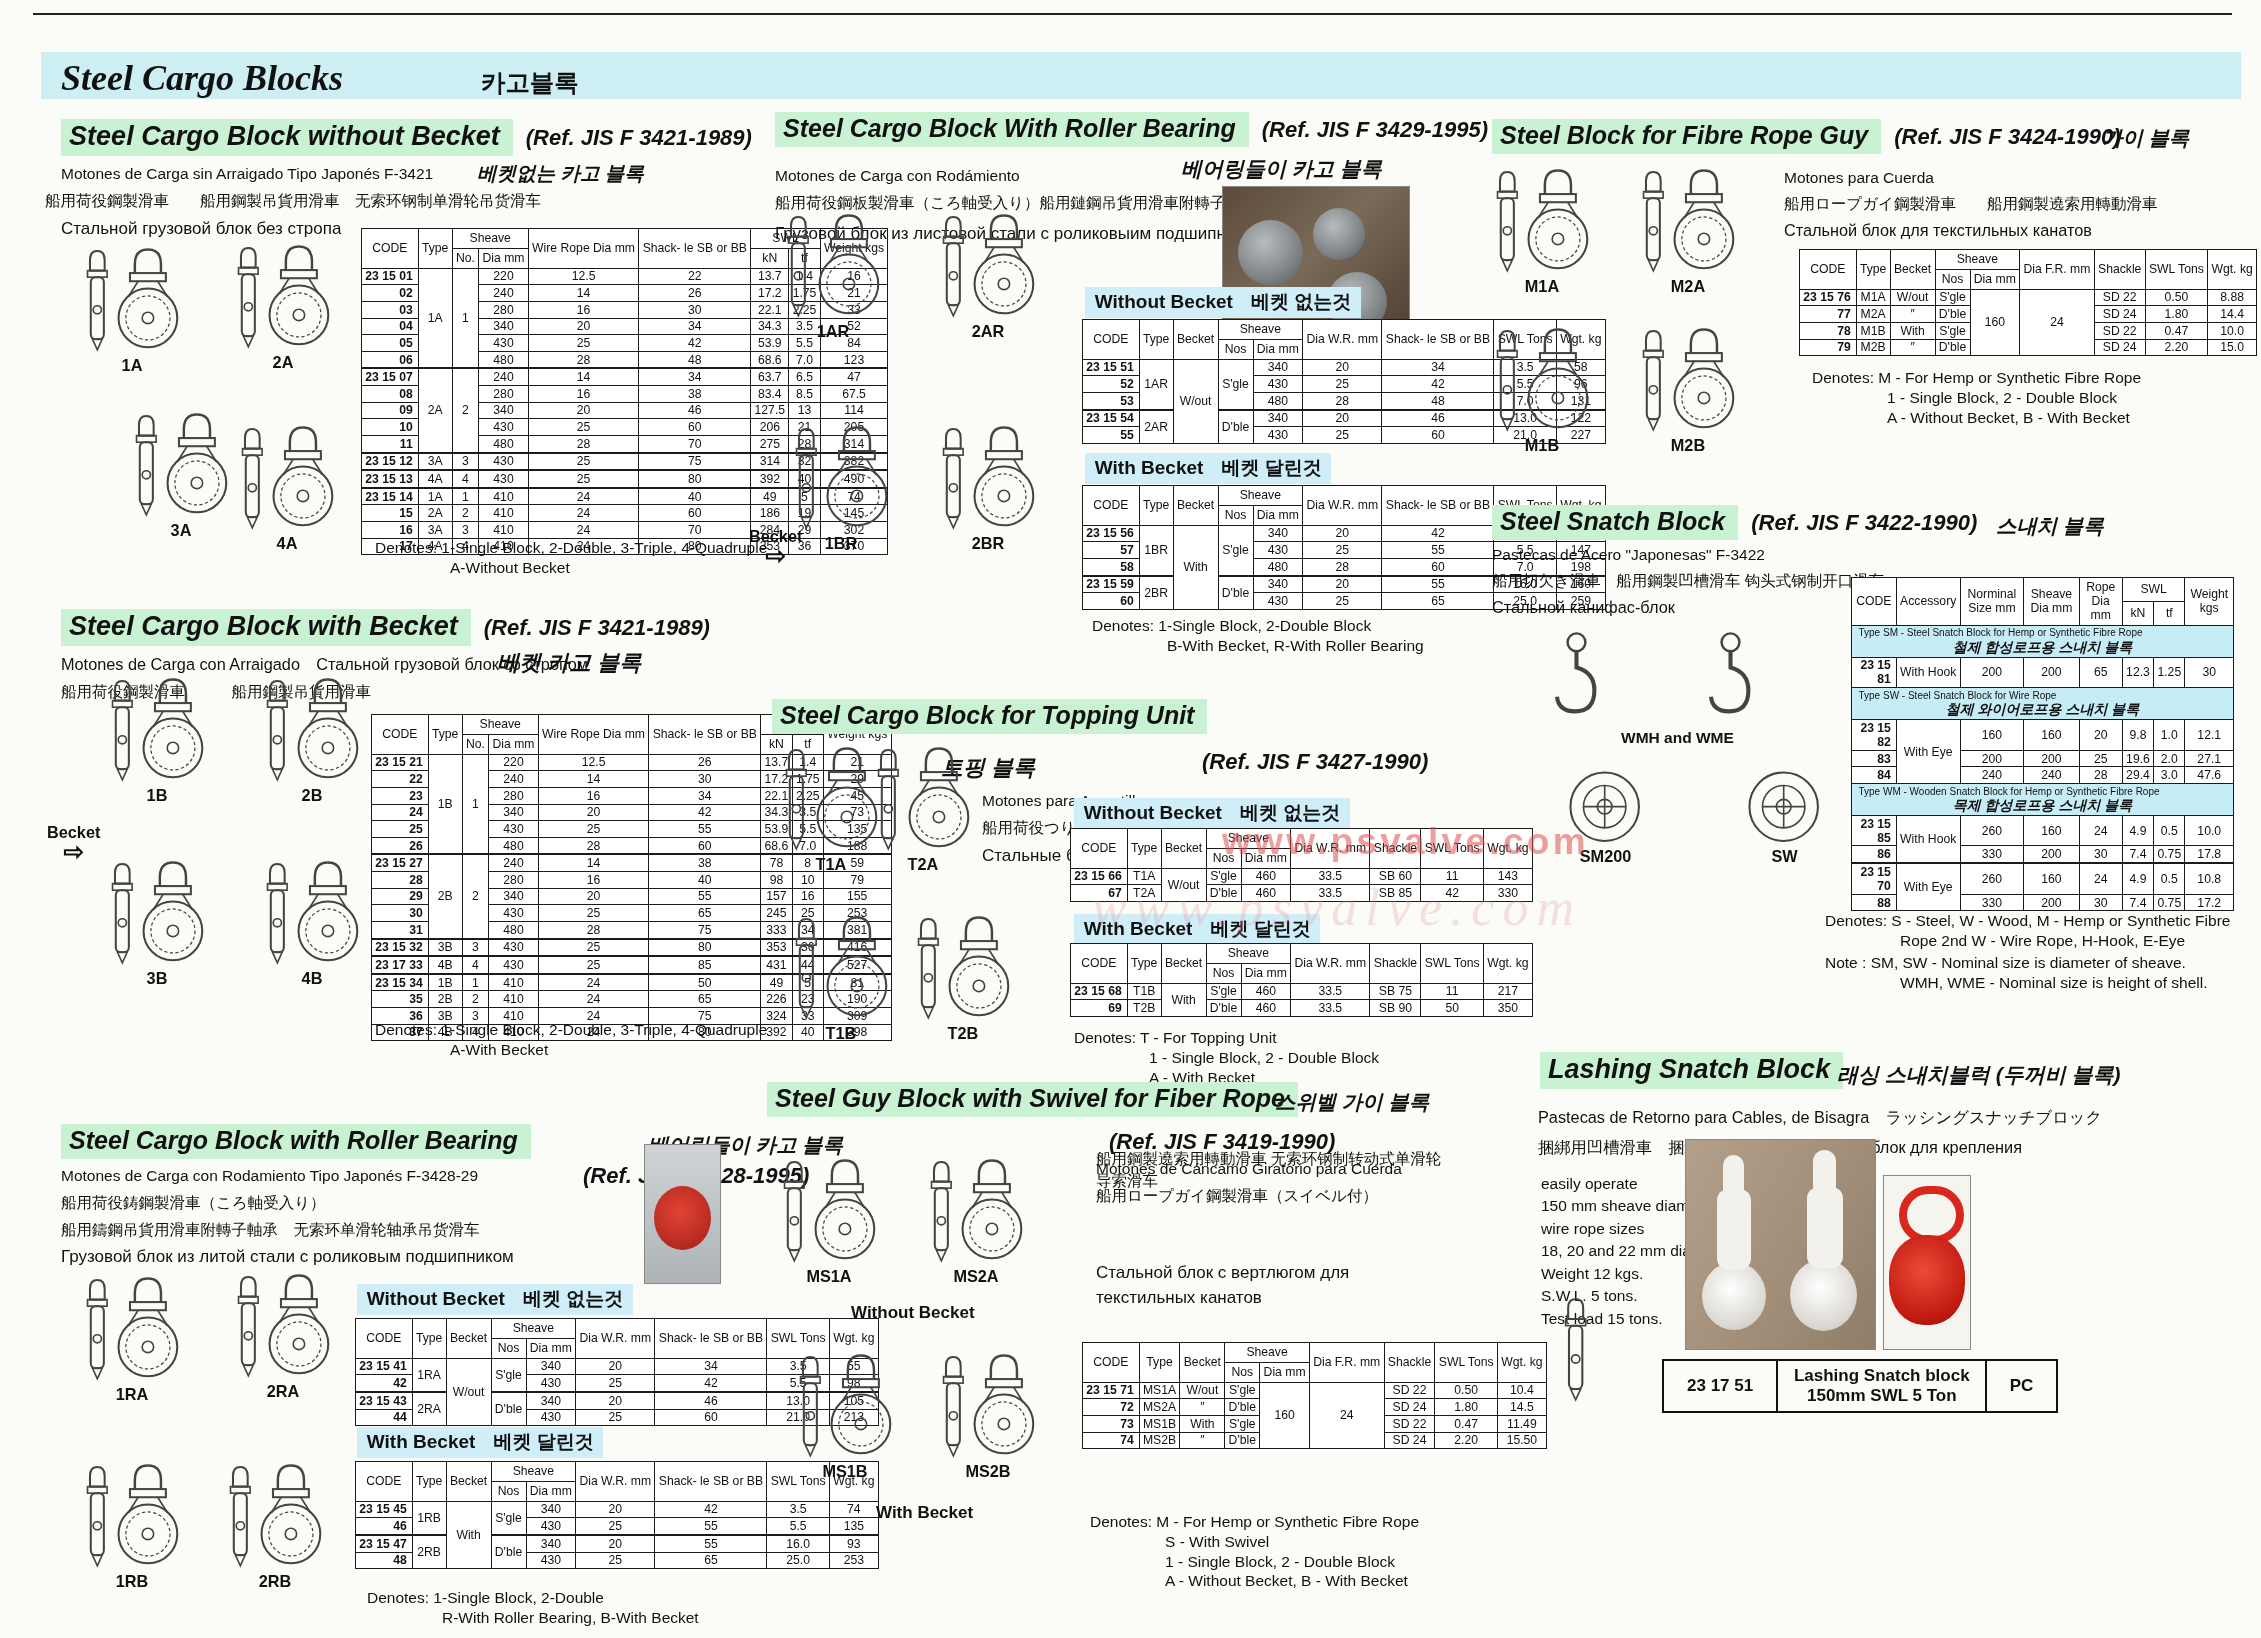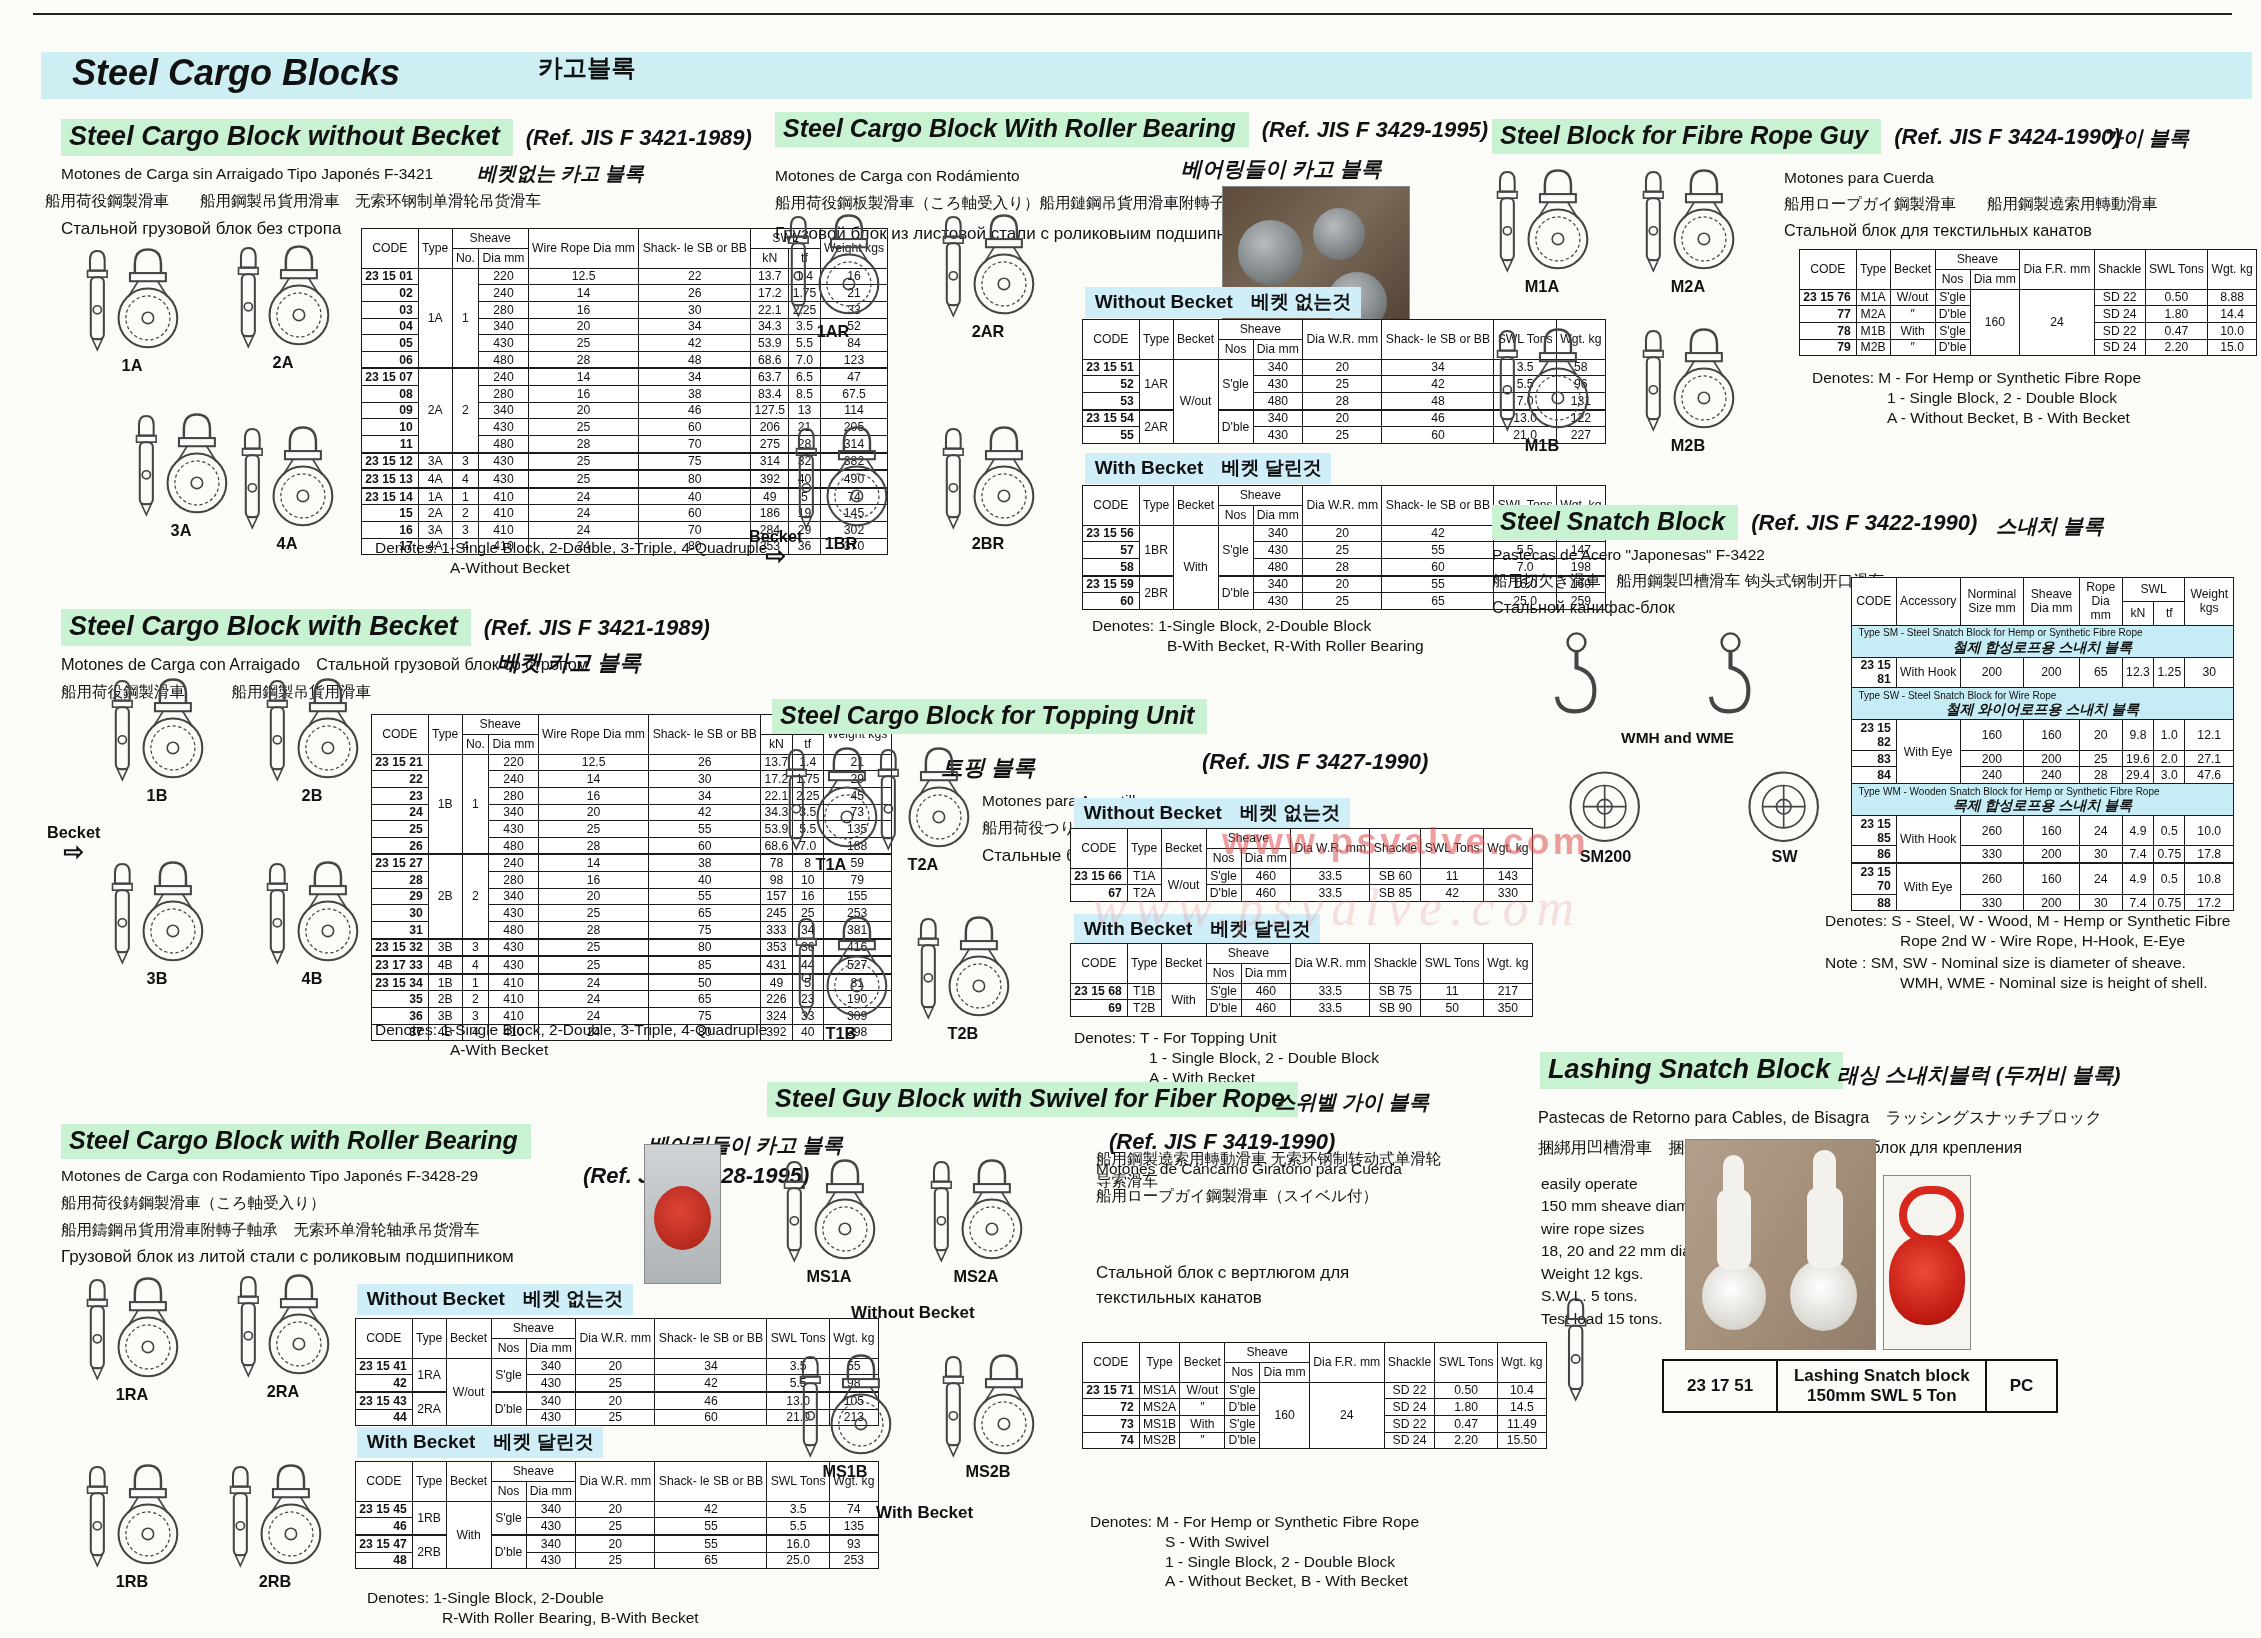--- a/index.html
+++ b/index.html
@@ -1,20 +1,20 @@
 <!DOCTYPE html>
 <html style="font-size:13px"><head>
 <meta charset="utf-8">
 <style>
   html,body{margin:0;padding:0;}
   body{width:2261px;height:1639px;position:relative;background:#fbfbf7;
        font-family:"Liberation Sans",sans-serif;color:#111;overflow:hidden;}
   .abs{position:absolute;}
   .rule{border-top:2.4px solid #222;}
-  .banner{background:#cdeef2;display:flex;align-items:flex-start;padding-left:31px;}
+  .banner{background:#cdeef2;display:flex;align-items:flex-end;padding-left:20px;font-family:Liberation Serif, serif;}
   .banner .t{font-size:36px;font-weight:700;font-style:italic;}
   .banner .tk{font-size:24.4px;font-weight:700;margin-left:138px;}
   .sh{display:inline-block;background:#c9f2d2;font-style:italic;font-weight:700;
       font-size:27px;padding:2.4px 13px 4.1px 8.1px;white-space:nowrap;}
   .sh.small{font-size:25px;}
   .ref{font-style:italic;font-weight:700;font-size:22px;margin-left:13px;white-space:nowrap;}
   .shkr{font-style:italic;font-weight:700;font-size:21px;white-space:nowrap;}
   .sub{font-size:15.5px;line-height:1.45;white-space:nowrap;}
   .sub.wrap{white-space:normal;}
   .subkr{font-style:italic;font-weight:700;font-size:19.5px;white-space:nowrap;}

